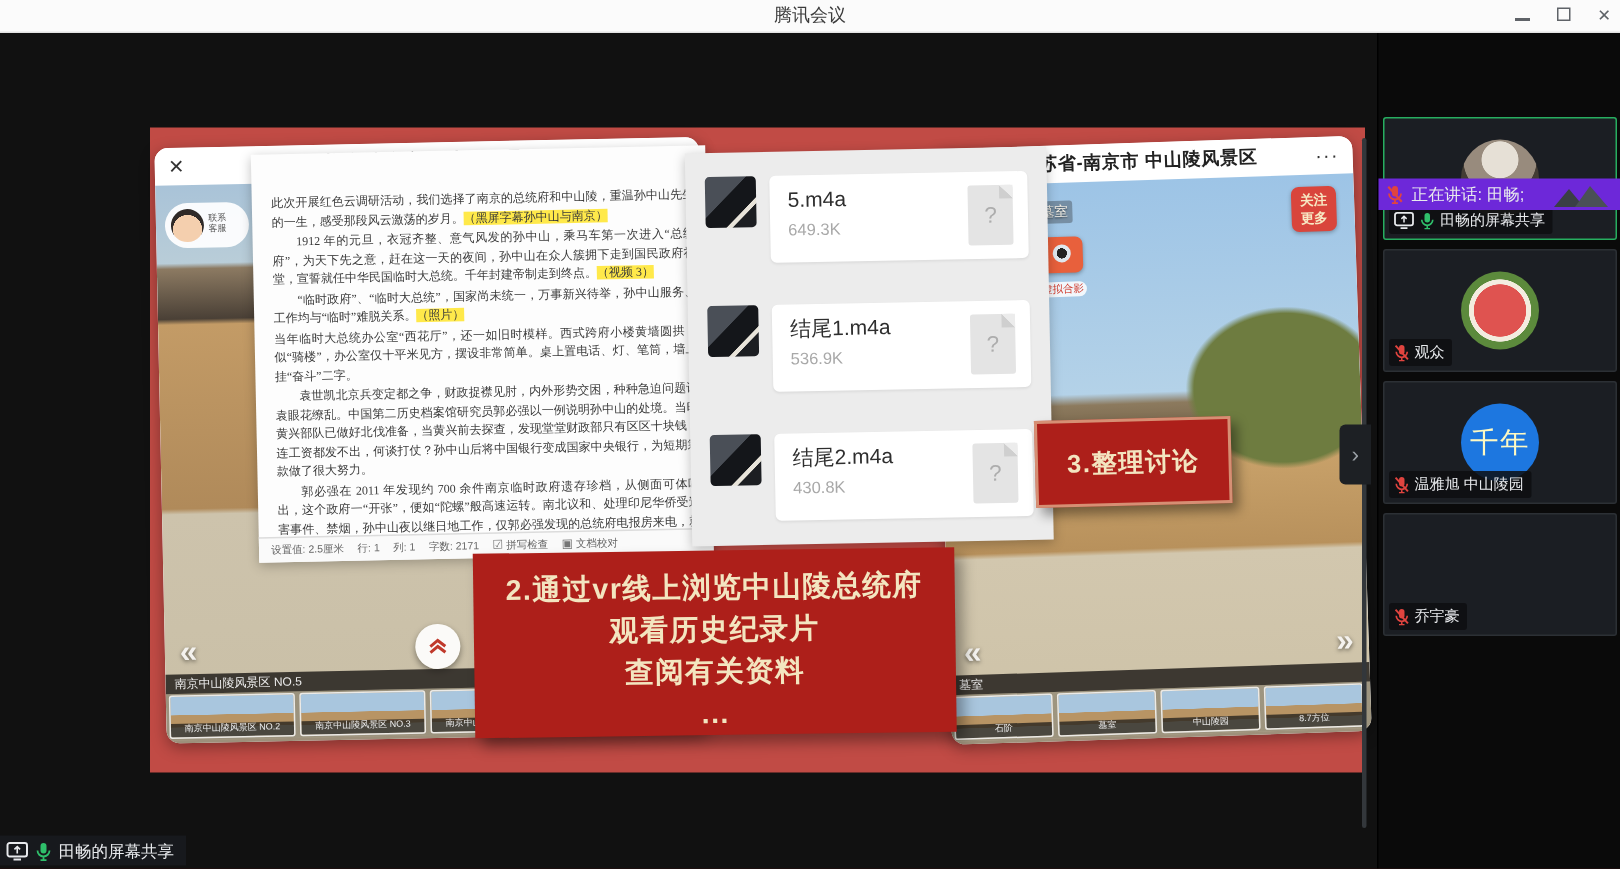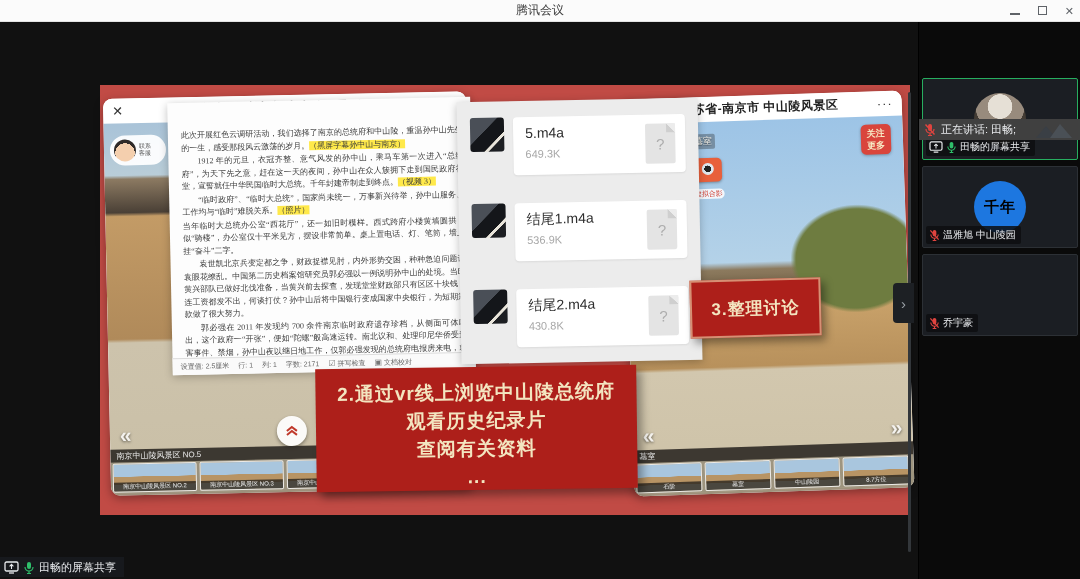--- a/index.html
+++ b/index.html
@@ -130,25 +130,25 @@
   
   .sidebar { position:absolute; left:918px; top:0; width:162px; height:557px; background:#0a0a0a; border-left:1px solid #000; }
   .tiles { position:absolute; left:3px; top:56px; width:156px; }
   .tile { position:relative; width:156px; height:82px; margin-bottom:6px; background:#1b1e23;
     border:1px solid #2c3035; border-radius:2px; overflow:hidden; }
   .tile.active { border:1px solid #27ae60; }
   .tile-avatar { position:absolute; left:50%; top:50%; transform:translate(-50%,-50%); width:52px; height:52px; border-radius:50%; }
   .av-photo { background:radial-gradient(circle at 50% 26%,#e6e0d6 0 26%,#988b7d 27% 52%,#433c34 53%); }
   .av-watermelon { background:radial-gradient(circle,#df5350 0 47%,#f3ecdf 48% 56%,#5c8a3c 57% 78%,#39632a 79%); }
   .av-girl { background:radial-gradient(circle at 42% 38%,#f7ebe4 0 34%,#ecd294 35% 62%,#b9cde4 63%); }
-  .av-text { background:#1d77e0; color:#000000; font-size:15px; display:flex; align-items:center; justify-content:center; letter-spacing:1px;font-weight:bold; }
+  .av-text { background:#1d77e0; color:#fef9c3; font-size:19px; display:flex; align-items:center; justify-content:center; letter-spacing:1px; }
   .tile-label { position:absolute; left:3px; bottom:3px; background:rgba(13,14,16,.85); border-radius:2px;
     display:flex; align-items:center; gap:3px; padding:2px 5px 2px 3px; max-width:150px; }
   .tile-label span { font-size:10px; color:#e8eaed; white-space:nowrap; }
-  .toast { position:absolute; left:0; top:97px; width:162px; height:21px; background:#404040; z-index:6;
+  .toast { position:absolute; left:0; top:97px; width:162px; height:21px; background:#6d28d9; z-index:6;
     display:flex; align-items:center; gap:5px; padding:0 5px; }
   .toast span { font-size:11px; color:#e8eaed; flex:1; white-space:nowrap; }
   .toast svg.mtn { flex:none; }
 </style>
 </head>
 <body>
 
 <div id="app">
 
   <div class="titlebar">
@@ -372,20 +372,31 @@
   <path d="M5 12 h5" stroke="#e8eaed" stroke-width="1.3"></path>
               </svg>
               <svg width="11" height="12" viewBox="0 0 12 13">
     <rect x="4" y="1" width="4" height="7" rx="2" fill="#2fbf6b"></rect>
     <path d="M2 6 a4 4 0 0 0 8 0 M6 10 v2 M4 12.5 h4" stroke="#2fbf6b" stroke-width="1.2" fill="none"></path>
     </svg>
               <span>田畅的屏幕共享</span>
     </div>
           </div>
           <div class="tile ">
+            <div class="tile-avatar av-watermelon"></div>
+    <div class="tile-label">
+      <svg width="11" height="12" viewBox="0 0 12 13">
+    <rect x="4" y="1" width="4" height="7" rx="2" fill="#e0443f"></rect>
+    <path d="M2 6 a4 4 0 0 0 8 0 M6 10 v2 M4 12.5 h4" stroke="#e0443f" stroke-width="1.2" fill="none"></path>
+    <path d="M1.5 1.5 L10.5 11.5" stroke="#e0443f" stroke-width="1.4"></path>
+              </svg>
+              <span>观众</span>
+    </div>
+          </div>
+          <div class="tile ">
             <div class="tile-avatar av-text">千年</div>
     <div class="tile-label">
       <svg width="11" height="12" viewBox="0 0 12 13">
     <rect x="4" y="1" width="4" height="7" rx="2" fill="#e0443f"></rect>
     <path d="M2 6 a4 4 0 0 0 8 0 M6 10 v2 M4 12.5 h4" stroke="#e0443f" stroke-width="1.2" fill="none"></path>
     <path d="M1.5 1.5 L10.5 11.5" stroke="#e0443f" stroke-width="1.4"></path>
               </svg>
               <span>温雅旭 中山陵园</span>
     </div>
           </div>

